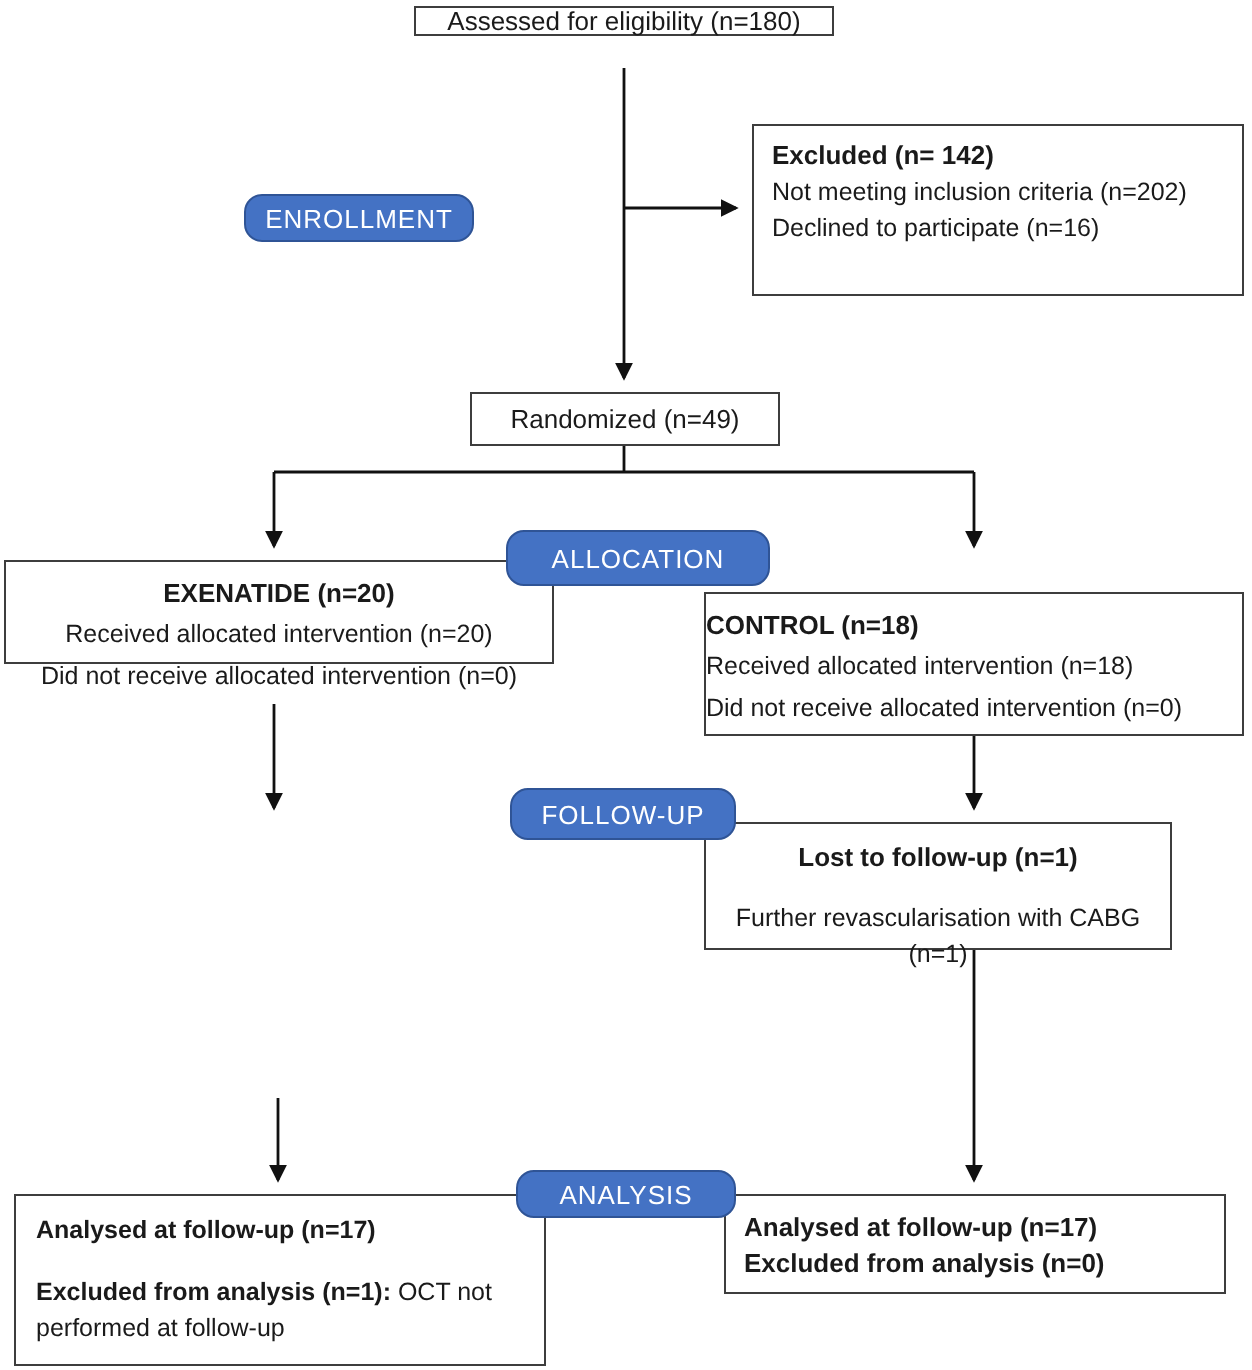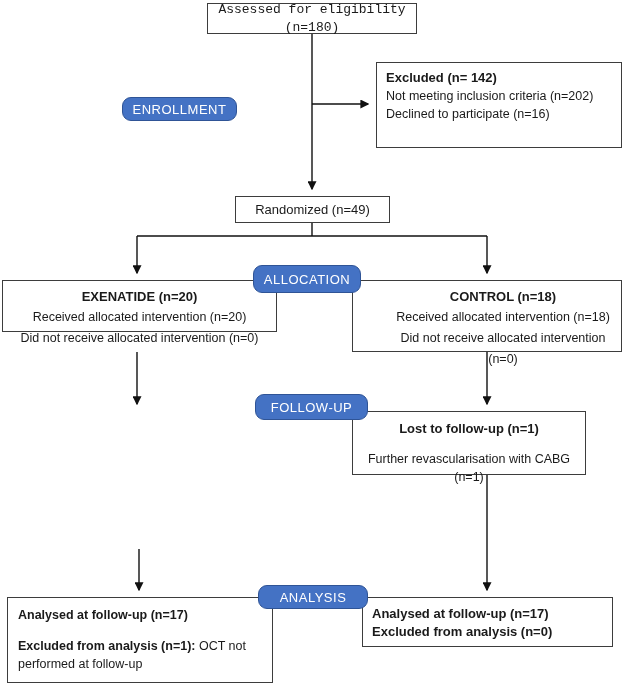--- a/index.html
+++ b/index.html
@@ -14,35 +14,35 @@
   }
   .box .title{font-weight:bold;font-size:13px;}
   .center{display:flex;align-items:center;justify-content:center;text-align:center;}
   .stage-label{
     position:absolute;z-index:3;background:var(--accent,#4472C4);
     border:1.5px solid var(--accent-border,#2F5496);border-radius:9px;
     color:var(--accent-text,#fff);font-size:13px;letter-spacing:.5px;
     display:flex;align-items:center;justify-content:center;box-sizing:border-box;
   }
   
-  .b-assessed{left:207px;top:3px;width:210px;height:31px;font-size:13px;font-family:Liberation Mono, monospace;}
+  .b-assessed{left:207px;top:3px;width:210px;height:15px;font-size:13px;}
   .b-excluded{left:376px;top:62px;width:246px;height:86px;padding:6px 9px;}
   .b-randomized{left:235px;top:196px;width:155px;height:27px;font-size:13px;}
   .b-exenatide{left:2px;top:280px;width:275px;height:52px;padding-top:5px;text-align:center;line-height:21px;}
-  .b-control{left:352px;top:280px;width:270px;height:72px;padding-top:5px;text-align:center;line-height:21px;padding-left:32px;}
+  .b-control{left:352px;top:296px;width:270px;height:72px;padding-top:5px;text-align:left;line-height:21px;}
   .b-fu-left{left:10px;top:411px;width:252px;height:138px;padding:7px 10px;}
   .b-fu-left .title{text-align:center;display:block;margin-bottom:11px;}
   .b-fu-left p{margin:0 0 11px 0;}
   .b-fu-right{left:352px;top:411px;width:234px;height:64px;padding-top:8px;text-align:center;}
   .b-fu-right .title{display:block;margin-bottom:12px;}
   .b-an-left{left:7px;top:597px;width:266px;height:86px;padding:8px 10px;}
   .b-an-left .gap{height:13px;}
   .b-an-right{left:362px;top:597px;width:251px;height:50px;padding:7px 9px;font-weight:bold;font-size:13px;line-height:18px;}
   .l-enrollment{left:122px;top:97px;width:115px;height:24px;}
-  .l-allocation{left:253px;top:265px;width:108px;height:28px;}
+  .l-allocation{left:253px;top:265px;width:132px;height:28px;}
   .l-followup{left:255px;top:394px;width:113px;height:26px;}
   .l-analysis{left:258px;top:585px;width:110px;height:24px;}
   .bold{font-weight:bold;}
 </style>
 </head>
 <body>
 
 <div class="stage">
 
   <svg class="connectors" width="626" height="685">

